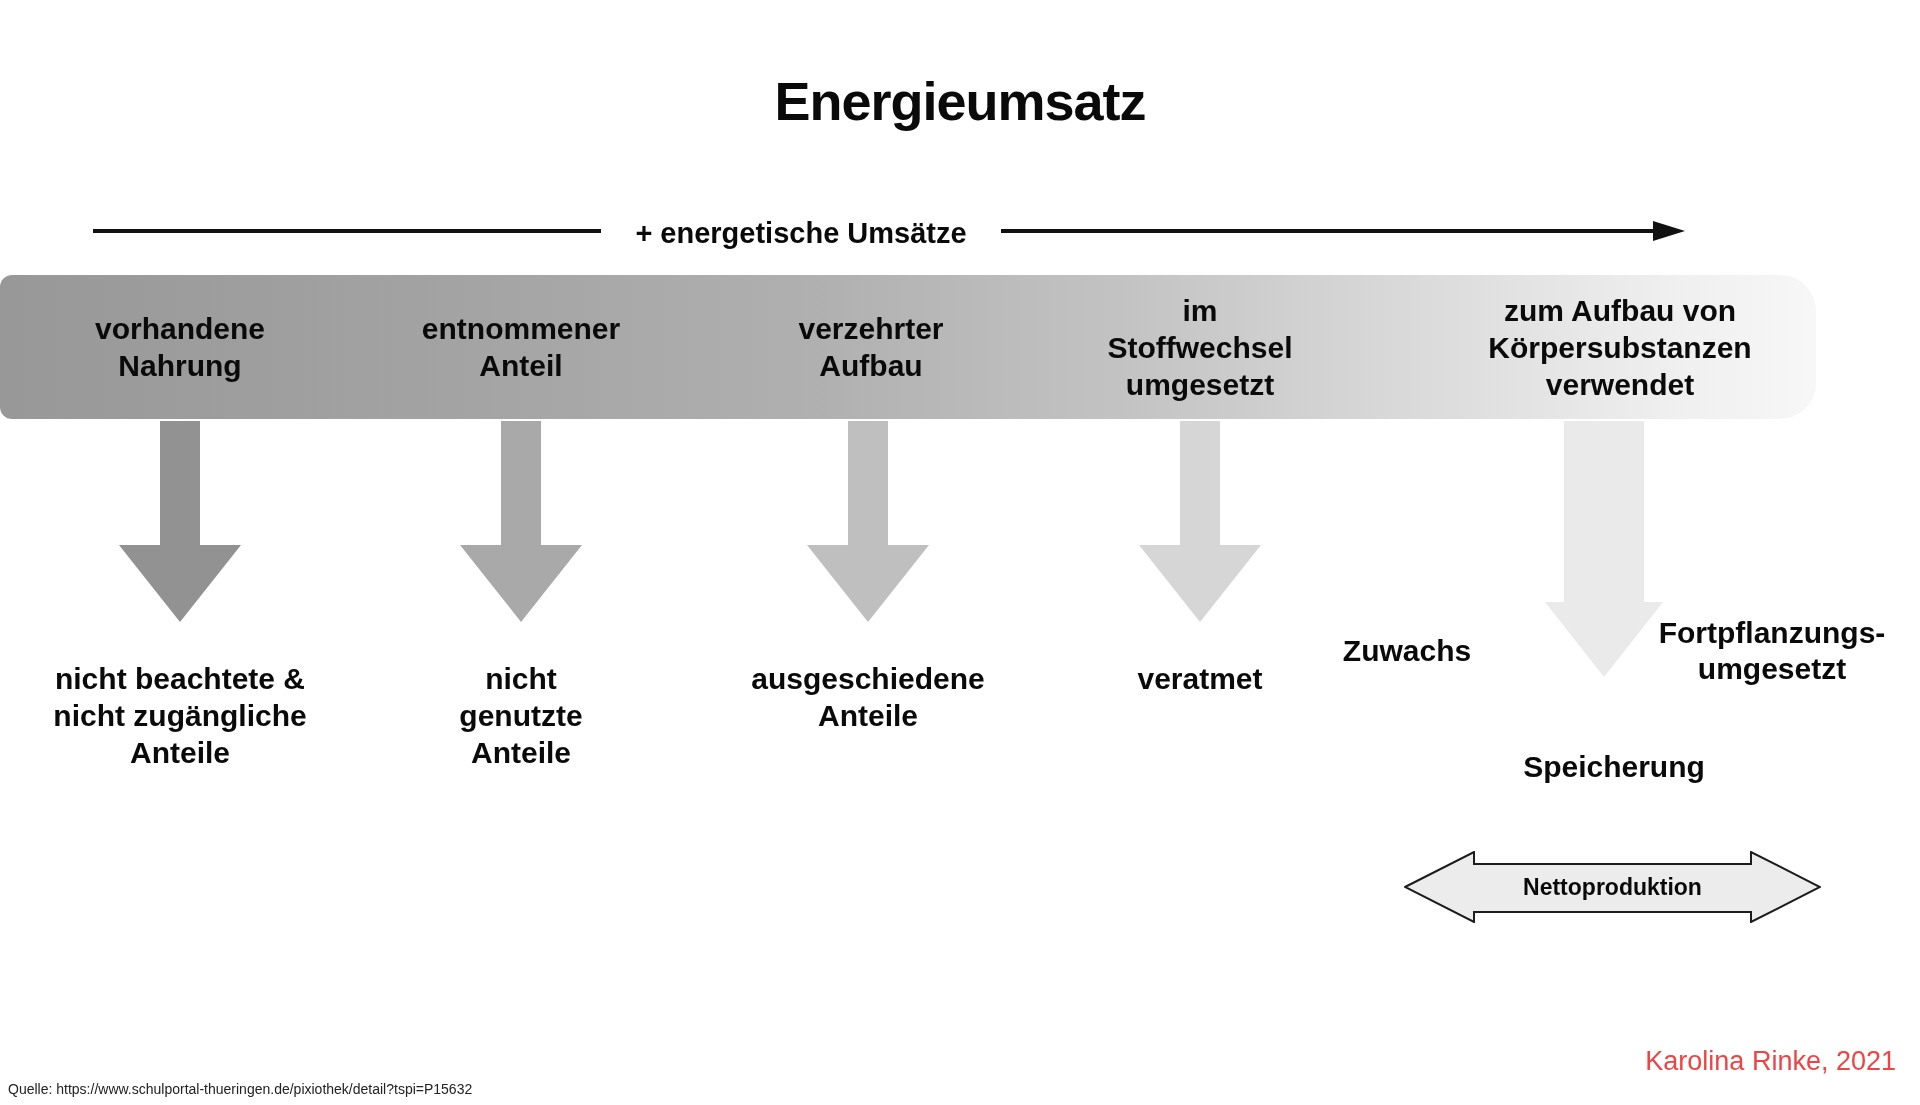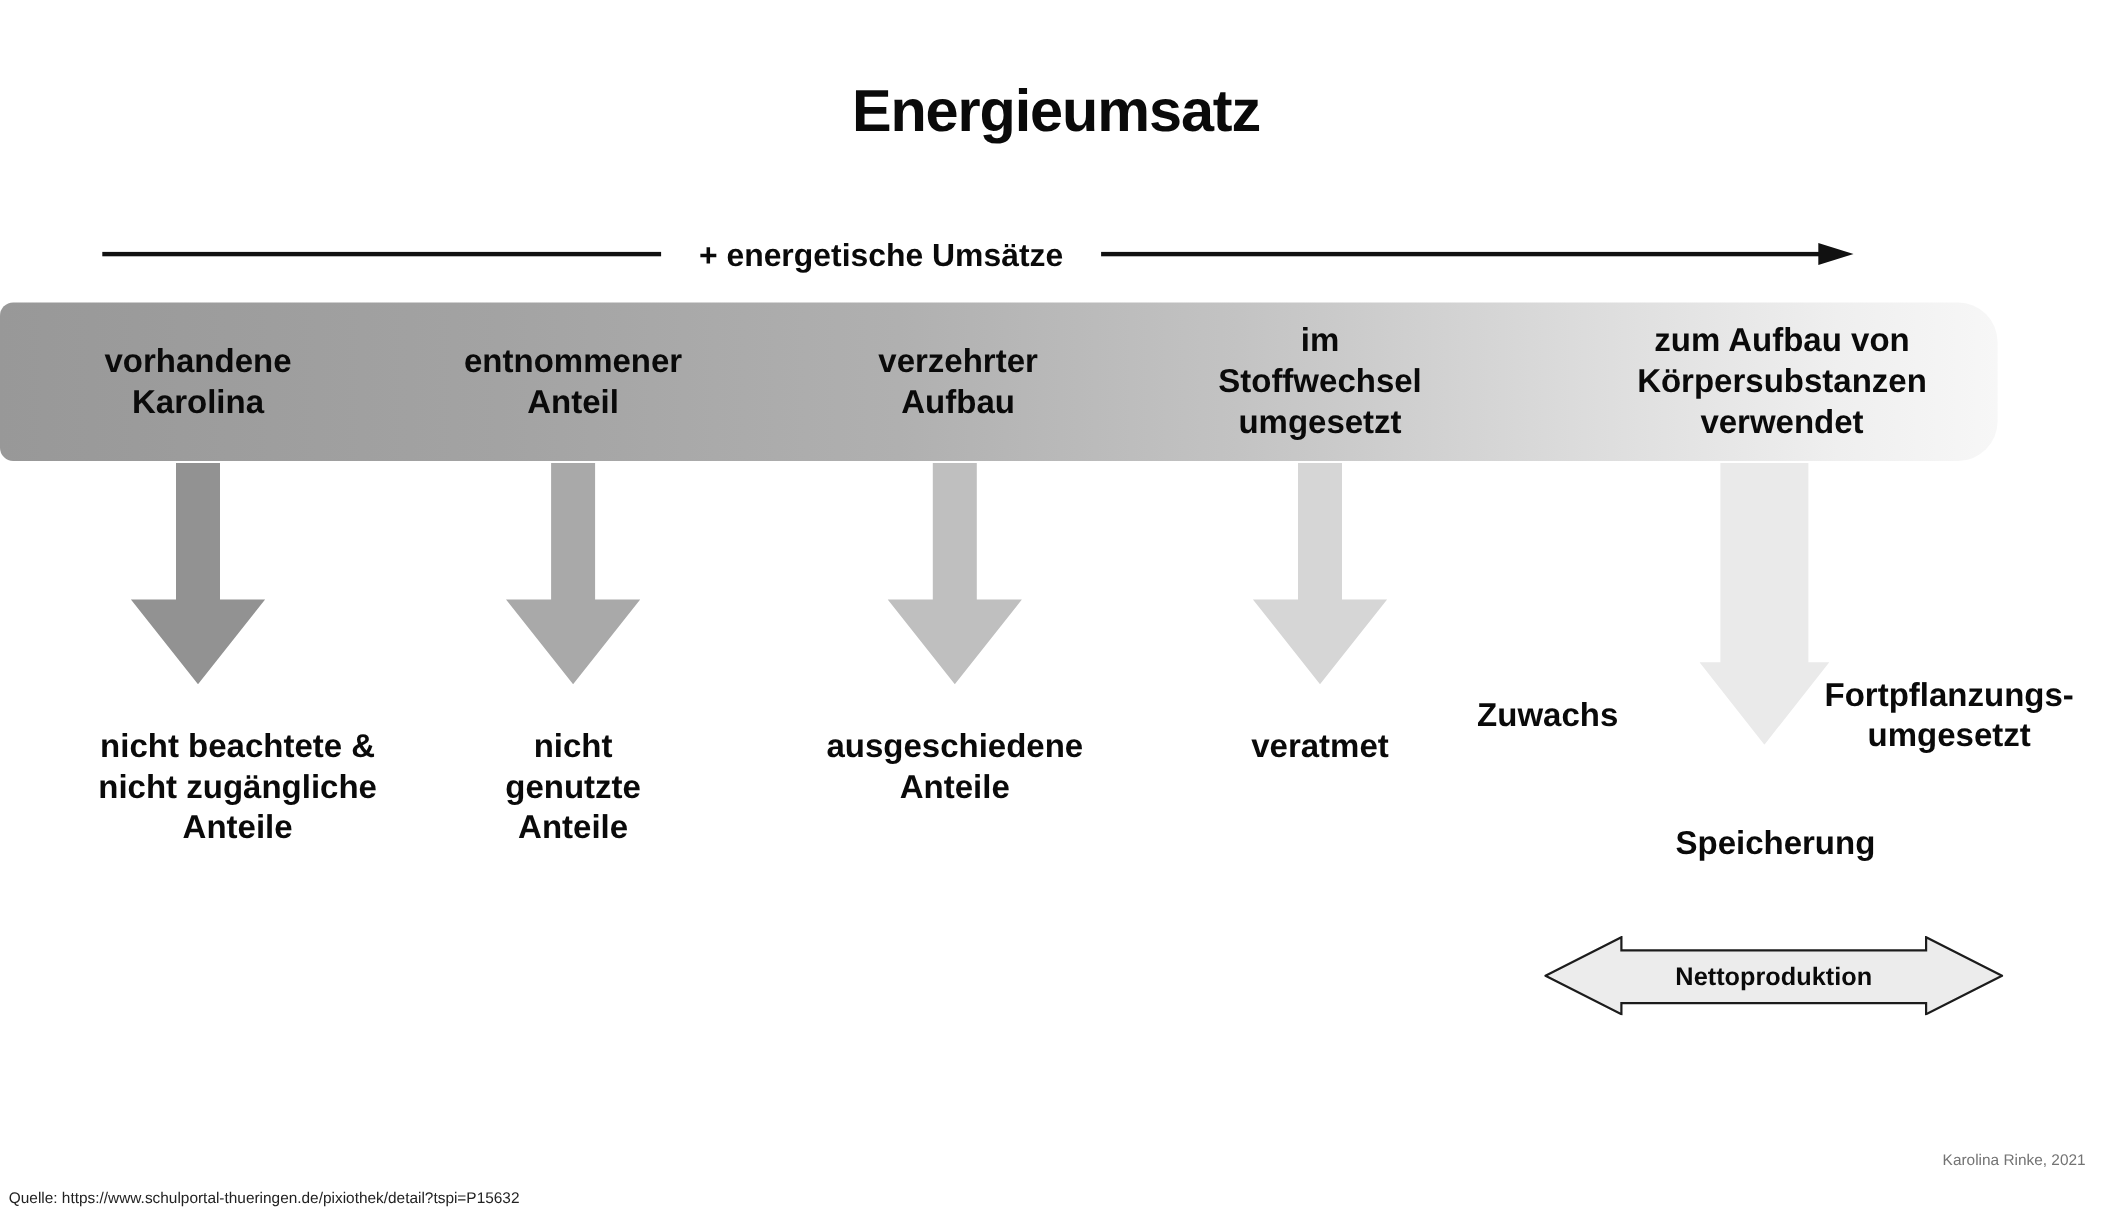--- a/index.html
+++ b/index.html
@@ -29,53 +29,53 @@
   .stage.c4{left:1200px;} .stage.c5{left:1620px;}
 
   
   .down-arrow{position:absolute;top:421px;}
   .down-arrow.a1{left:119px;} .down-arrow.a2{left:460px;}
   .down-arrow.a3{left:807px;} .down-arrow.a4{left:1139px;}
   .down-arrow.a5{left:1545px;}
 
   .outflow{position:absolute;top:660px;transform:translateX(-50%);
            font-size:30px;font-weight:bold;line-height:37px;text-align:center;white-space:pre-line;}
-  .outflow.c1{left:180px;margin-left:36px;} .outflow.c2{left:521px;}
+  .outflow.c1{left:180px;} .outflow.c2{left:521px;}
   .outflow.c3{left:868px;} .outflow.c4{left:1200px;}
 
   
   .prod-label{position:absolute;transform:translate(-50%,-50%);
               font-size:30px;font-weight:bold;line-height:36px;text-align:center;white-space:pre-line;}
   .prod-label.zuwachs{left:1407px;top:651px;}
   .prod-label.fortpf{left:1772px;top:651px;}
   .prod-label.speicher{left:1614px;top:739px;margin-top:28px;}
 
   .netto-wrap{position:absolute;left:1404px;top:851px;width:417px;height:72px;}
   .netto-text{position:absolute;left:0;top:0;width:417px;height:72px;display:flex;
               align-items:center;justify-content:center;font-size:23px;font-weight:bold;}
 
-  .credit{position:absolute;top:1046px;right:24px;font-size:14px;color:#737373;}
+  .credit{position:absolute;top:1046px;right:24px;font-size:27px;color:#ef4444;}
   .source{position:absolute;top:1081px;left:8px;font-size:14px;color:#222;}
 </style>
 </head>
 <body>
 
 <div id="page">
 
   <div class="title">Energieumsatz</div>
 
   <div class="axis-line left"></div>
   <div class="axis-label">+ energetische Umsätze</div>
   <div class="axis-line right"></div>
   <div class="axis-head"></div>
 
   <div class="bar"></div>
 
   <div class="stage c1">vorhandene
-Karolina</div>
+Nahrung</div>
   <div class="stage c2">entnommener
 Anteil</div>
   <div class="stage c3">verzehrter
 Aufbau</div>
   <div class="stage c5">zum Aufbau von
 Körpersubstanzen
 verwendet</div>
   <div class="stage c4">im
 Stoffwechsel
 umgesetzt</div>

